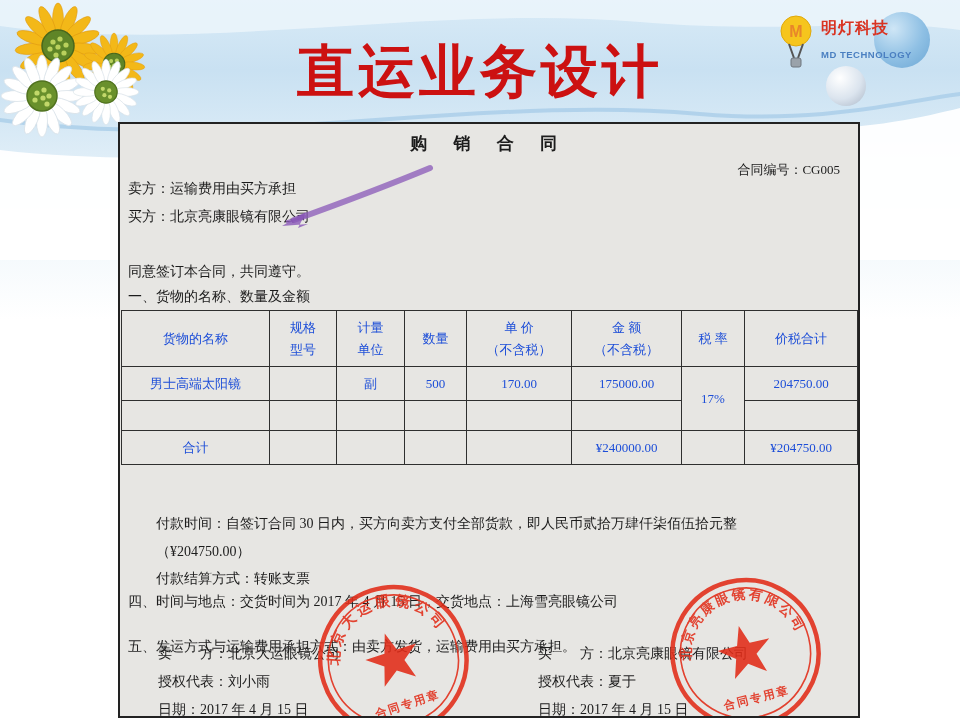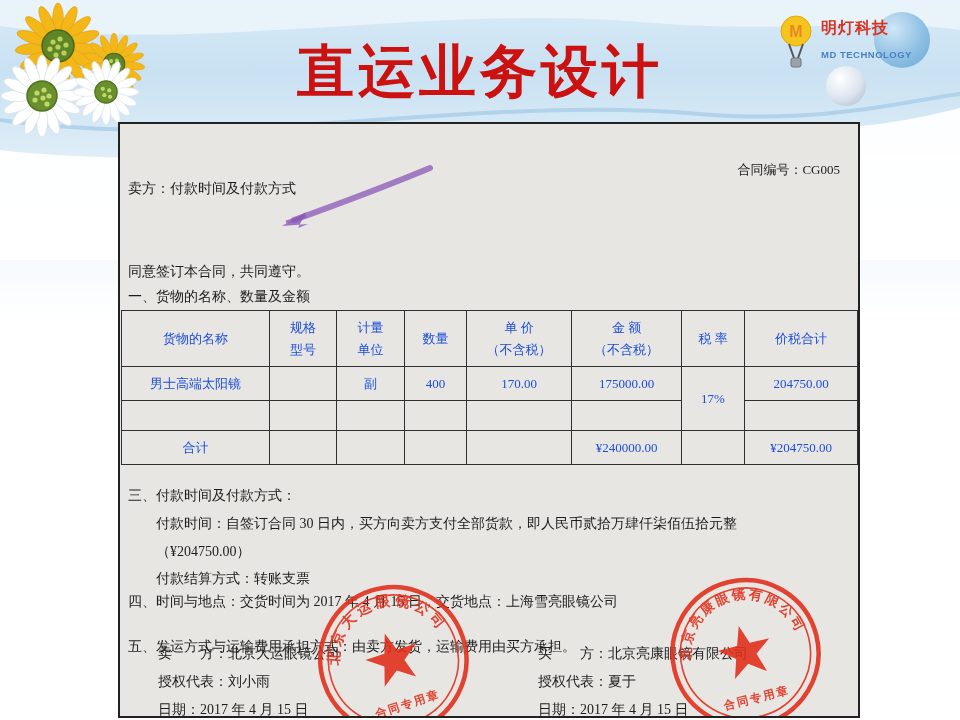--- a/index.html
+++ b/index.html
@@ -182,23 +182,25 @@
       <rect x="14" y="44" width="10" height="9" rx="2" fill="#9aa2aa" stroke="#6e767e" stroke-width="1"></rect>
     </svg>
     <div class="logo-text">
       <div class="logo-cn">明灯科技</div>
       <div class="logo-en">MD TECHNOLOGY</div>
     </div>
   </div>
 
   <div class="paper">
 
+    <div class="doc-title">购 销 合 同</div>
     <div class="contract-no">合同编号：CG005</div>
 
-    <div class="line" style="top:56px">卖方：付款时间及付款方式</div>
+    <div class="line" style="top:56px">卖方：运输费用由买方承担</div>
+    <div class="line" style="top:84px">买方：北京亮康眼镜有限公司</div>
     <div class="line" style="top:164px">一、货物的名称、数量及金额</div>
     <div class="line" style="top:139px">同意签订本合同，共同遵守。</div>
 
     <table class="goods">
       <colgroup>
         <col style="width:148px">
           <col style="width:67px">
           <col style="width:68px">
           <col style="width:62px">
         <col style="width:105px">
@@ -234,21 +236,21 @@
               <div>税  率</div>
             </th>
         <th>
               <div>价税合计</div>
             </th>
       </tr>
       <tr style="height:34px">
         <td>男士高端太阳镜</td>
         <td></td>
         <td>副</td>
-        <td>400</td>
+        <td>500</td>
         <td>170.00</td>
         <td>175000.00</td>
         <td rowspan="2">17%</td>
         <td>204750.00</td>
       </tr>
       <tr style="height:30px">
         <td></td>
         <td></td>
         <td></td>
         <td></td>
@@ -262,21 +264,20 @@
         <td></td>
         <td></td>
         <td></td>
         <td>¥240000.00</td>
         <td></td>
         <td>¥204750.00</td>
       </tr>
     </tbody>
       </table>
 
-    <div class="line" style="top:363px">三、付款时间及付款方式：</div>
     <div class="line" style="top:391px;left:36px">付款时间：自签订合同 30 日内，买方向卖方支付全部货款，即人民币贰拾万肆仟柒佰伍拾元整</div>
     <div class="line" style="top:419px;left:36px">（¥204750.00）</div>
     <div class="line" style="top:446px;left:36px">付款结算方式：转账支票</div>
     <div class="line" style="top:469px">四、时间与地点：交货时间为 2017 年 4 月 15 日，交货地点：上海雪亮眼镜公司</div>
     <div class="line" style="top:514px">五、发运方式与运输费用承担方式：由卖方发货，运输费用由买方承担。</div>
 
     <div class="sig-line" style="left:38px;top:521px">卖　　方：北京大运眼镜公司</div>
     <div class="sig-line" style="left:38px;top:549px">授权代表：刘小雨</div>
     <div class="sig-line" style="left:38px;top:577px">日期：2017 年 4 月 15 日</div>
 

